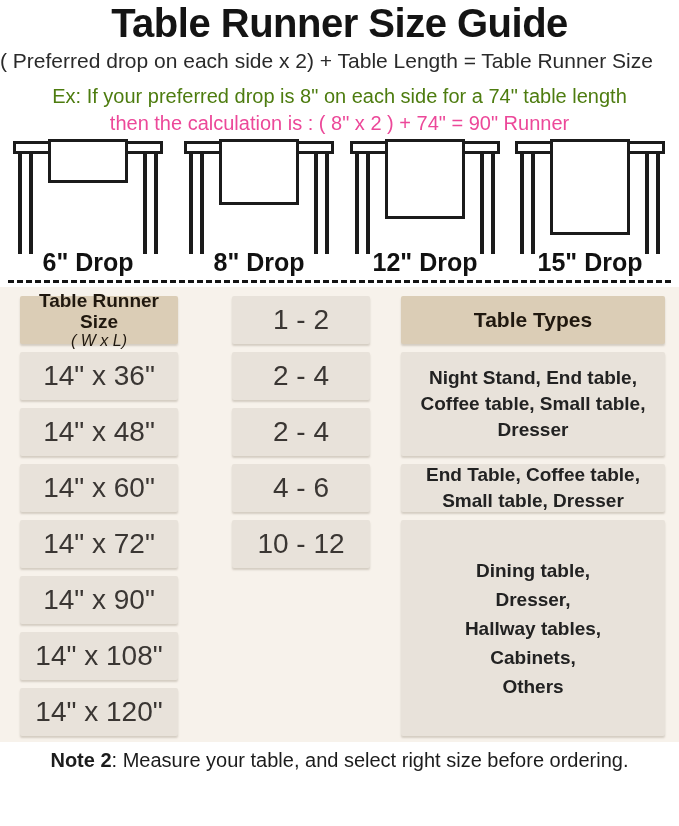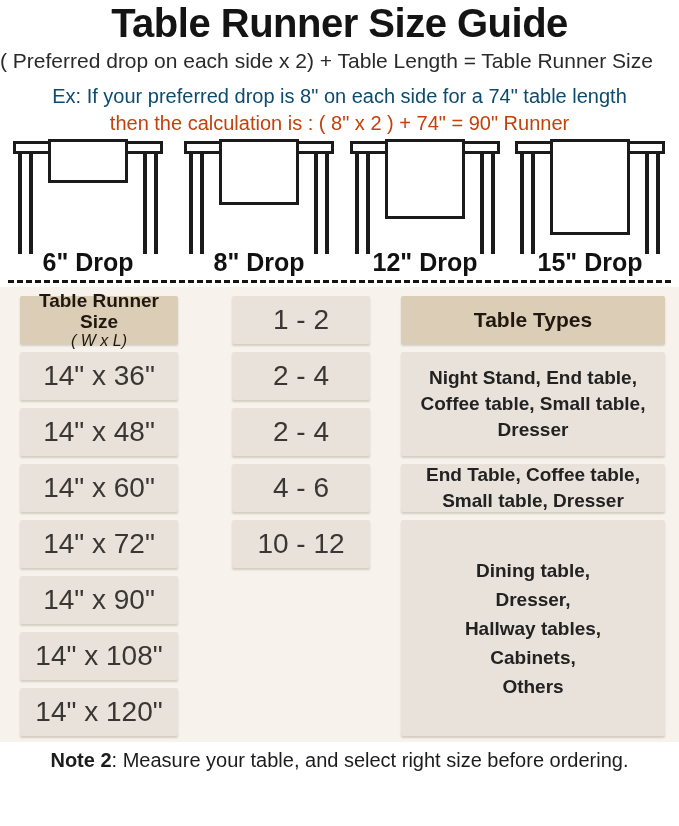--- a/index.html
+++ b/index.html
@@ -13,22 +13,22 @@
   body{
     width:679px;height:826px;background:#ffffff;overflow:hidden;position:relative;
     font-family:"Liberation Sans","DejaVu Sans",sans-serif;color:var(--text-dark);
   }
   
   .title{
     position:absolute;top:1px;left:0;width:679px;text-align:center;
     font-size:40px;font-weight:800;letter-spacing:-0.5px;color:#141414;
   }
   .sub1{position:absolute;top:49px;left:0;width:679px;text-align:left;font-size:21px;color:#2a2a2a;}
-  .sub2{position:absolute;top:85px;left:0;width:679px;text-align:center;font-size:20px;color:#0c4a6e;}
-  .sub3{position:absolute;top:112px;left:0;width:679px;text-align:center;font-size:20px;color:#c2410c;}
+  .sub2{position:absolute;top:85px;left:0;width:679px;text-align:center;font-size:20px;color:#4d7c0f;}
+  .sub3{position:absolute;top:112px;left:0;width:679px;text-align:center;font-size:20px;color:#ec4899;}
   
   .fig{position:absolute;top:140px;width:150px;height:116px;}
   .fig-0{left:13px}.fig-1{left:184px}.fig-2{left:350px}.fig-3{left:515px}
   .tabletop{position:absolute;top:1px;left:0;right:0;height:13px;box-sizing:border-box;
     background:#fff;border:3px solid var(--line-color);}
   .leg{position:absolute;top:13px;bottom:2px;width:15px;box-sizing:border-box;
     border-left:4px solid var(--line-color);border-right:4px solid var(--line-color);}
   .leg-l{left:5px}.leg-r{right:5px}
   .runner{position:absolute;left:50%;transform:translateX(-50%);top:-1px;width:80px;
     box-sizing:border-box;background:#fff;border:3px solid var(--line-color);z-index:2;}

